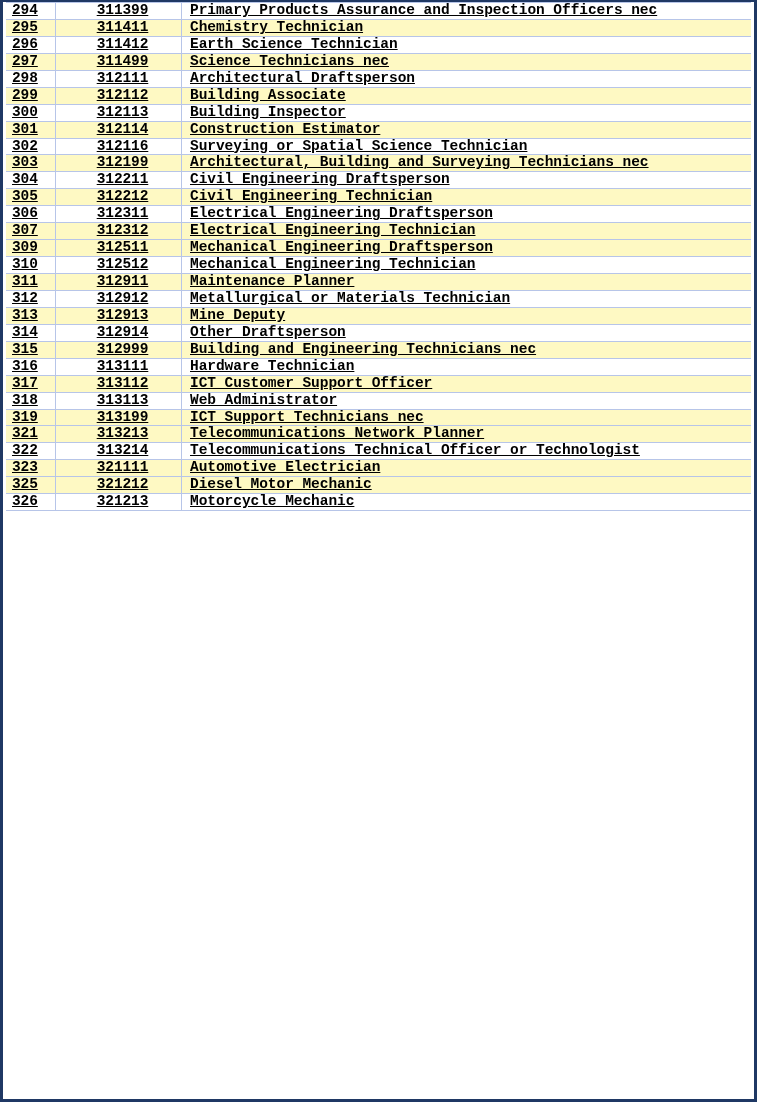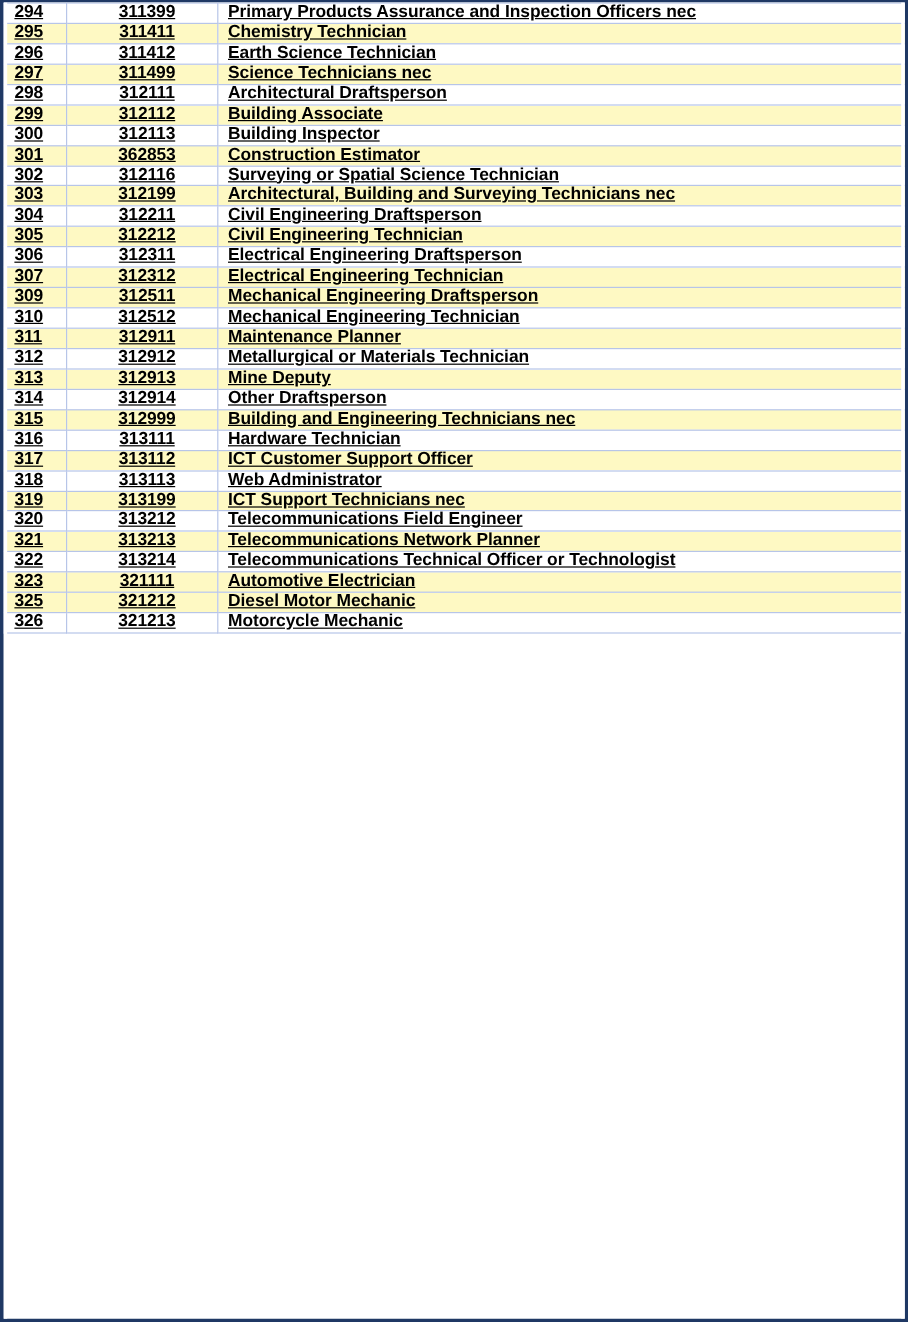--- a/index.html
+++ b/index.html
@@ -48,21 +48,21 @@
     table-layout: fixed;
     width: 751px;
     margin: 0;
     background: #ffffff;
   }
 
   #occupation-table col.col-index  { width: 52px; }
   #occupation-table col.col-code   { width: 126px; }
   #occupation-table col.col-title  { width: 573px; }
 
-  #occupation-table tr { height: 16px; }
+  #occupation-table tr { height: 16px; font-family: Liberation Mono, monospace; }
 
   #occupation-table td {
     border: 1px solid #b7c5e8;
     padding: 0 0 0 8px;
     vertical-align: middle;
     font-size: 14.5px;
     line-height: 1.1;
     color: #000000;
     background: transparent;
     white-space: nowrap;
@@ -139,21 +139,21 @@
           <td class="cell-code"><span class="link-text">312112</span></td>
           <td class="cell-title"><span class="link-text">Building Associate</span></td>
         </tr>
         <tr class="row-plain">
           <td class="cell-index"><span class="link-text">300</span></td>
           <td class="cell-code"><span class="link-text">312113</span></td>
           <td class="cell-title"><span class="link-text">Building Inspector</span></td>
         </tr>
         <tr class="row-shaded">
           <td class="cell-index"><span class="link-text">301</span></td>
-          <td class="cell-code"><span class="link-text">362853</span></td>
+          <td class="cell-code"><span class="link-text">312114</span></td>
           <td class="cell-title"><span class="link-text">Construction Estimator</span></td>
         </tr>
         <tr class="row-plain">
           <td class="cell-index"><span class="link-text">302</span></td>
           <td class="cell-code"><span class="link-text">312116</span></td>
           <td class="cell-title"><span class="link-text">Surveying or Spatial Science Technician</span></td>
         </tr>
         <tr class="row-shaded">
           <td class="cell-index"><span class="link-text">303</span></td>
           <td class="cell-code"><span class="link-text">312199</span></td>
@@ -227,25 +227,20 @@
         <tr class="row-plain">
           <td class="cell-index"><span class="link-text">318</span></td>
           <td class="cell-code"><span class="link-text">313113</span></td>
           <td class="cell-title"><span class="link-text">Web Administrator</span></td>
         </tr>
         <tr class="row-shaded">
           <td class="cell-index"><span class="link-text">319</span></td>
           <td class="cell-code"><span class="link-text">313199</span></td>
           <td class="cell-title"><span class="link-text">ICT Support Technicians nec</span></td>
         </tr>
-        <tr class="row-plain">
-          <td class="cell-index"><span class="link-text">320</span></td>
-          <td class="cell-code"><span class="link-text">313212</span></td>
-          <td class="cell-title"><span class="link-text">Telecommunications Field Engineer</span></td>
-        </tr>
         <tr class="row-shaded">
           <td class="cell-index"><span class="link-text">321</span></td>
           <td class="cell-code"><span class="link-text">313213</span></td>
           <td class="cell-title"><span class="link-text">Telecommunications Network Planner</span></td>
         </tr>
         <tr class="row-plain">
           <td class="cell-index"><span class="link-text">322</span></td>
           <td class="cell-code"><span class="link-text">313214</span></td>
           <td class="cell-title"><span class="link-text">Telecommunications Technical Officer or Technologist</span></td>
         </tr>

